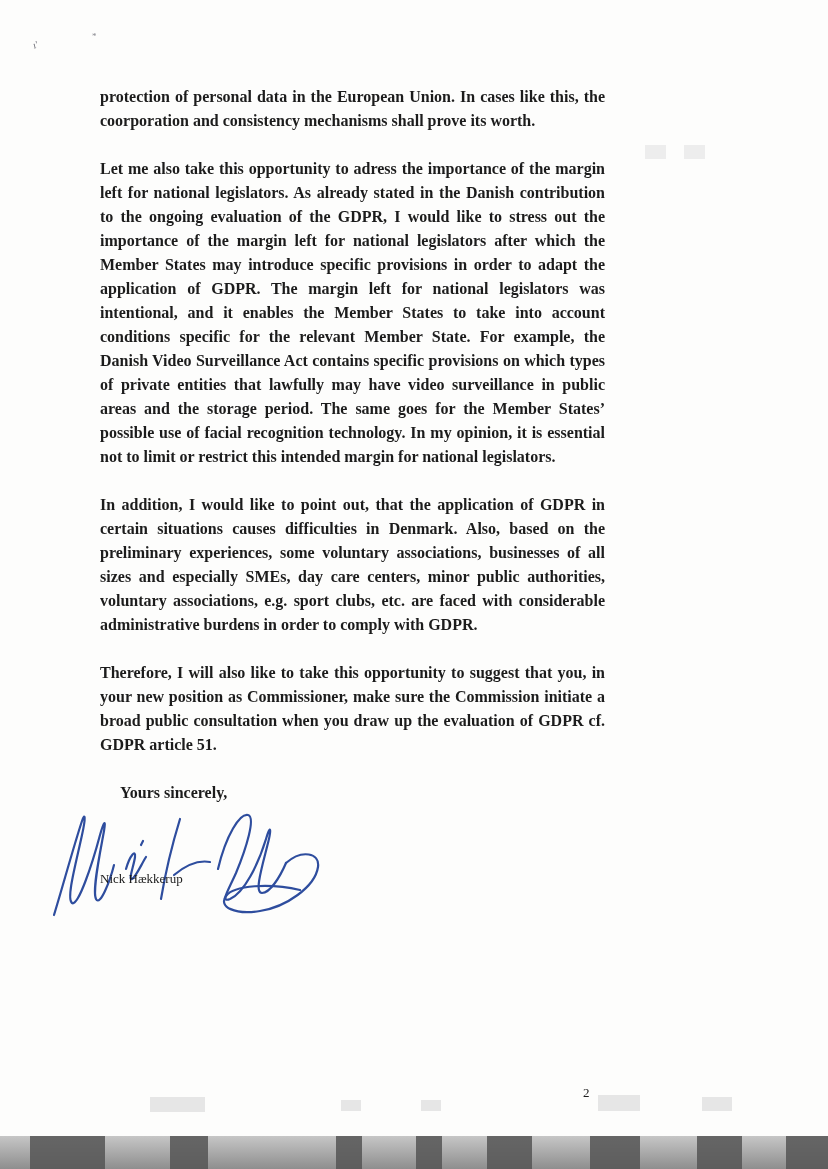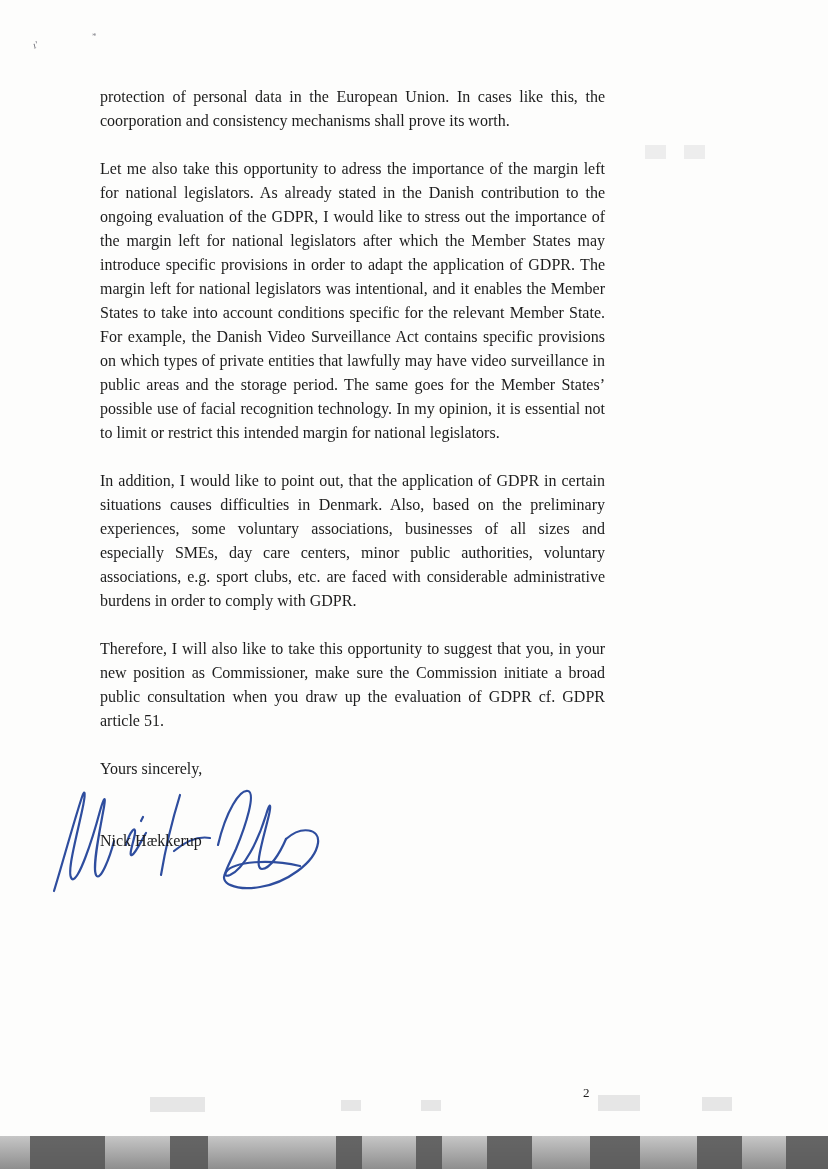--- a/index.html
+++ b/index.html
@@ -15,35 +15,35 @@
   }
   .content {
     position: absolute;
     left: 100px;
     top: 85px;
     width: 505px;
     font-size: 16px;
     line-height: 24px;
     text-align: justify;
   }
-  .content p { margin: 0 0 24px 0; }
-  .content p.closing { margin-bottom: 4px; text-align: left; }
+  .content p { margin: 0 0 24px 0; font-weight: bold; }
+  .content p.closing { margin-bottom: 4px; text-align: left; margin-left: 20px; }
 
   .signature-wrap { position: relative; height: 110px; }
   .signature {
     position: absolute;
     left: -52px;
     top: -4px;
     pointer-events: none;
   }
   .signatory-name {
     position: absolute;
     left: 0;
-    top: 44px;
-    font-size: 16px;
+    top: 58px;
+    font-size: 13px;
   }
 
   .page-number {
     position: absolute;
     left: 583px;
     top: 1085px;
     font-size: 13px;
   }
 
   .mark-topleft {

